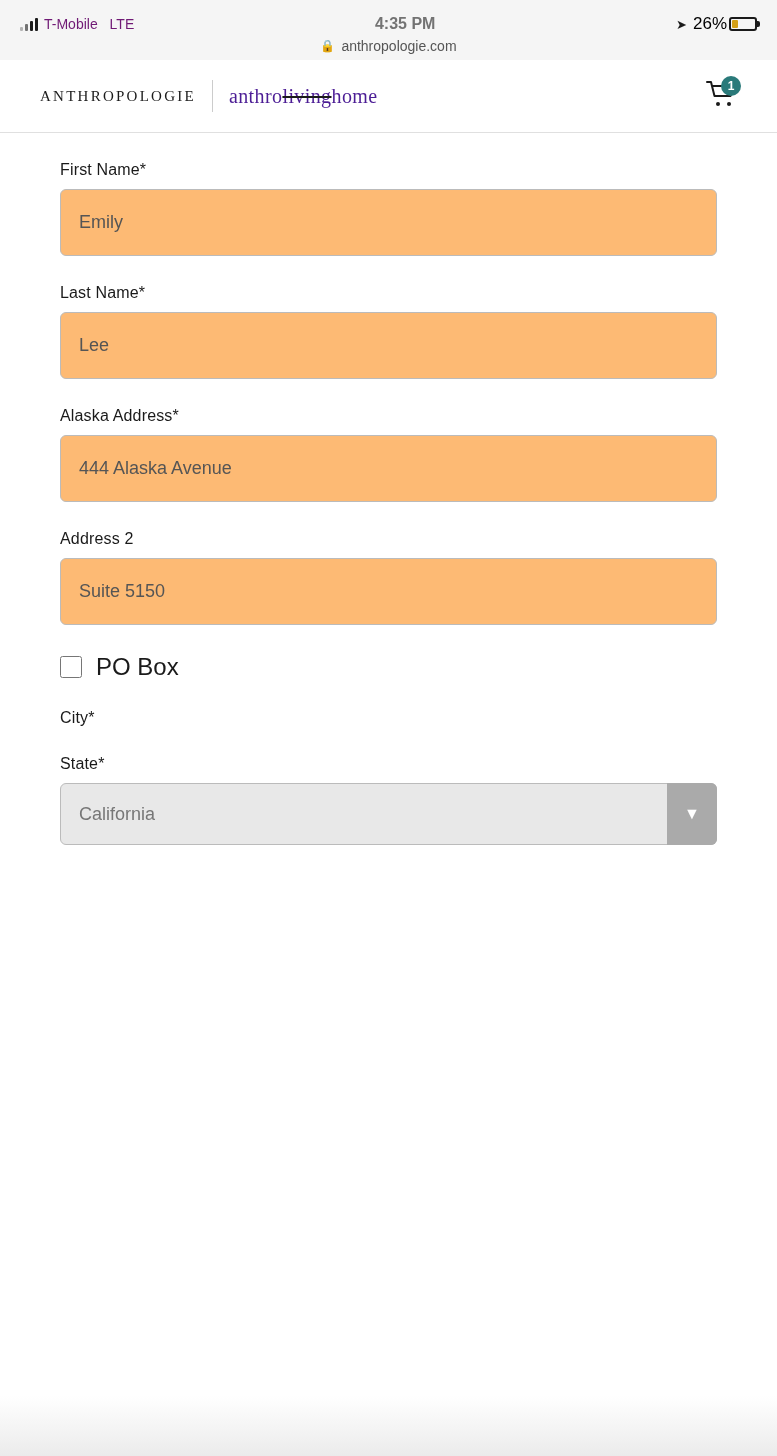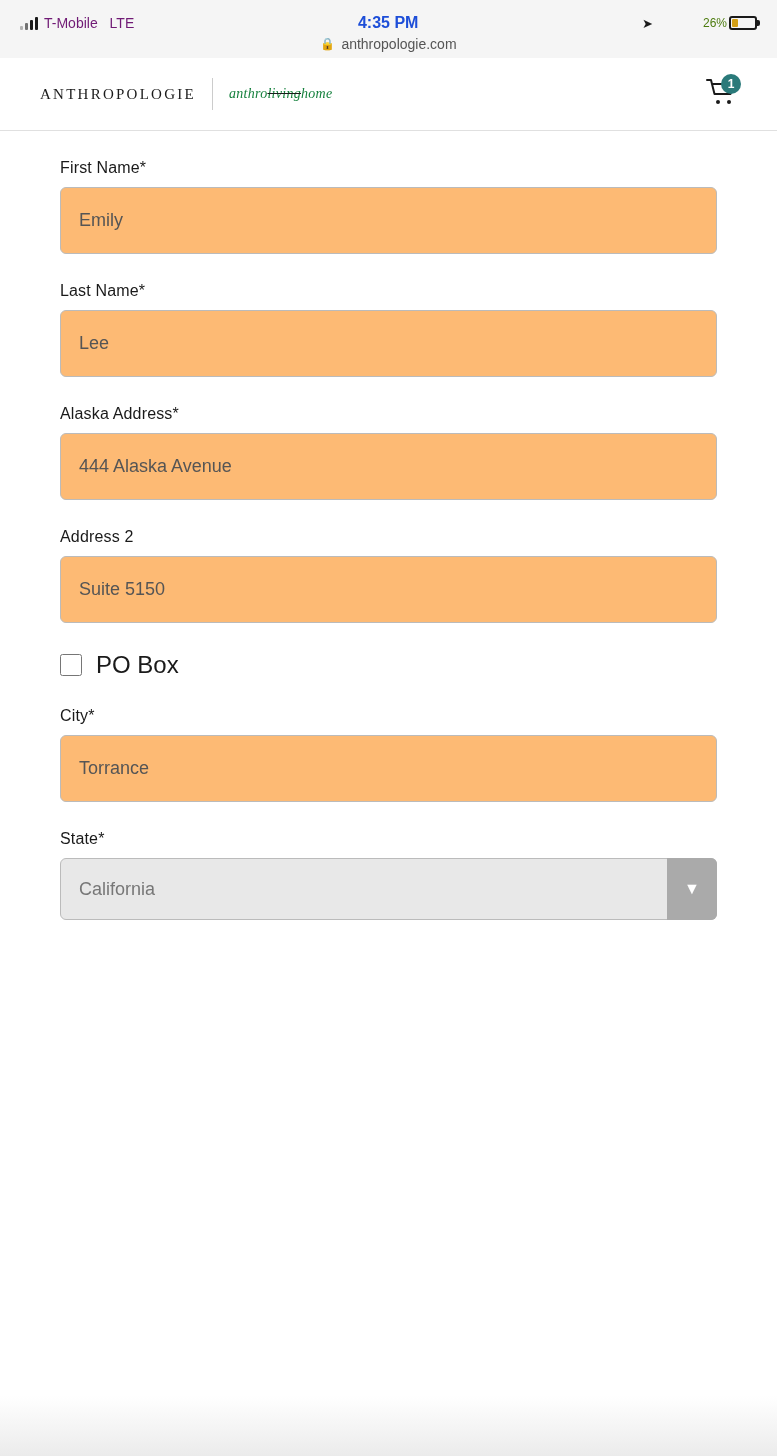--- a/index.html
+++ b/index.html
@@ -63,45 +63,44 @@
     }
 
     .signal-bar.b1 { height: 4px; opacity: 0.3; }
     .signal-bar.b2 { height: 7px; opacity: 0.6; }
     .signal-bar.b3 { height: 10px; }
     .signal-bar.b4 { height: 13px; }
 
     .status-center {
       font-size: 16px;
       font-weight: 600;
-      color: #1d4ed8;
+      color: #737373;
     }
 
     .status-right {
       display: flex;
       align-items: center;
       gap: 6px;
     }
 
     .location-icon {
       font-size: 13px;
       color: #1a1a1a;
     }
 
     .battery-container {
       display: flex;
       align-items: center;
       gap: 2px;
     }
 
     .battery-percent {
-      font-size: 12px;
+      font-size: 17px;
       font-weight: 500;
-      color: #4d7c0f;
-      margin-left: 44px;
+      color: #000000;
     }
 
     .battery-icon {
       width: 28px;
       height: 14px;
       border: 2px solid #1a1a1a;
       border-radius: 3px;
       position: relative;
       display: flex;
       align-items: center;
@@ -173,23 +172,22 @@
     }
 
     .logo-divider {
       width: 1px;
       height: 32px;
       background: #ccc;
       margin: 0 16px;
     }
 
     .anthro-living-logo {
-      font-size: 14px;
-      color: #15803d;
-      font-style: italic;
+      font-size: 20px;
+      color: #4c1d95;
       font-family: 'Georgia', serif;
       letter-spacing: 0.02em;
     }
 
     .anthro-living-logo span.strikethrough {
       text-decoration: line-through;
       text-decoration-color: #1a1a1a;
     }
 
     .cart-icon-container {
@@ -394,21 +392,20 @@
         <input type="text" class="form-input" value="Suite 5150" style="">
       </div>
 
       <div class="checkbox-group">
         <input type="checkbox" class="checkbox-input" style="">
         <span class="checkbox-label">PO Box</span>
       </div>
 
       <div class="form-group">
         <label class="form-label">City*</label>
-        <input type="text" class="form-input" value="Torrance" style="">
       </div>
 
       <div class="form-group">
         <label class="form-label">State*</label>
         <div class="form-select-wrapper">
           <select class="form-select">
             <option value="CA" selected="">California</option>
             <option value="AL">Alabama</option>
             <option value="AK">Alaska</option>
             <option value="AZ">Arizona</option>

